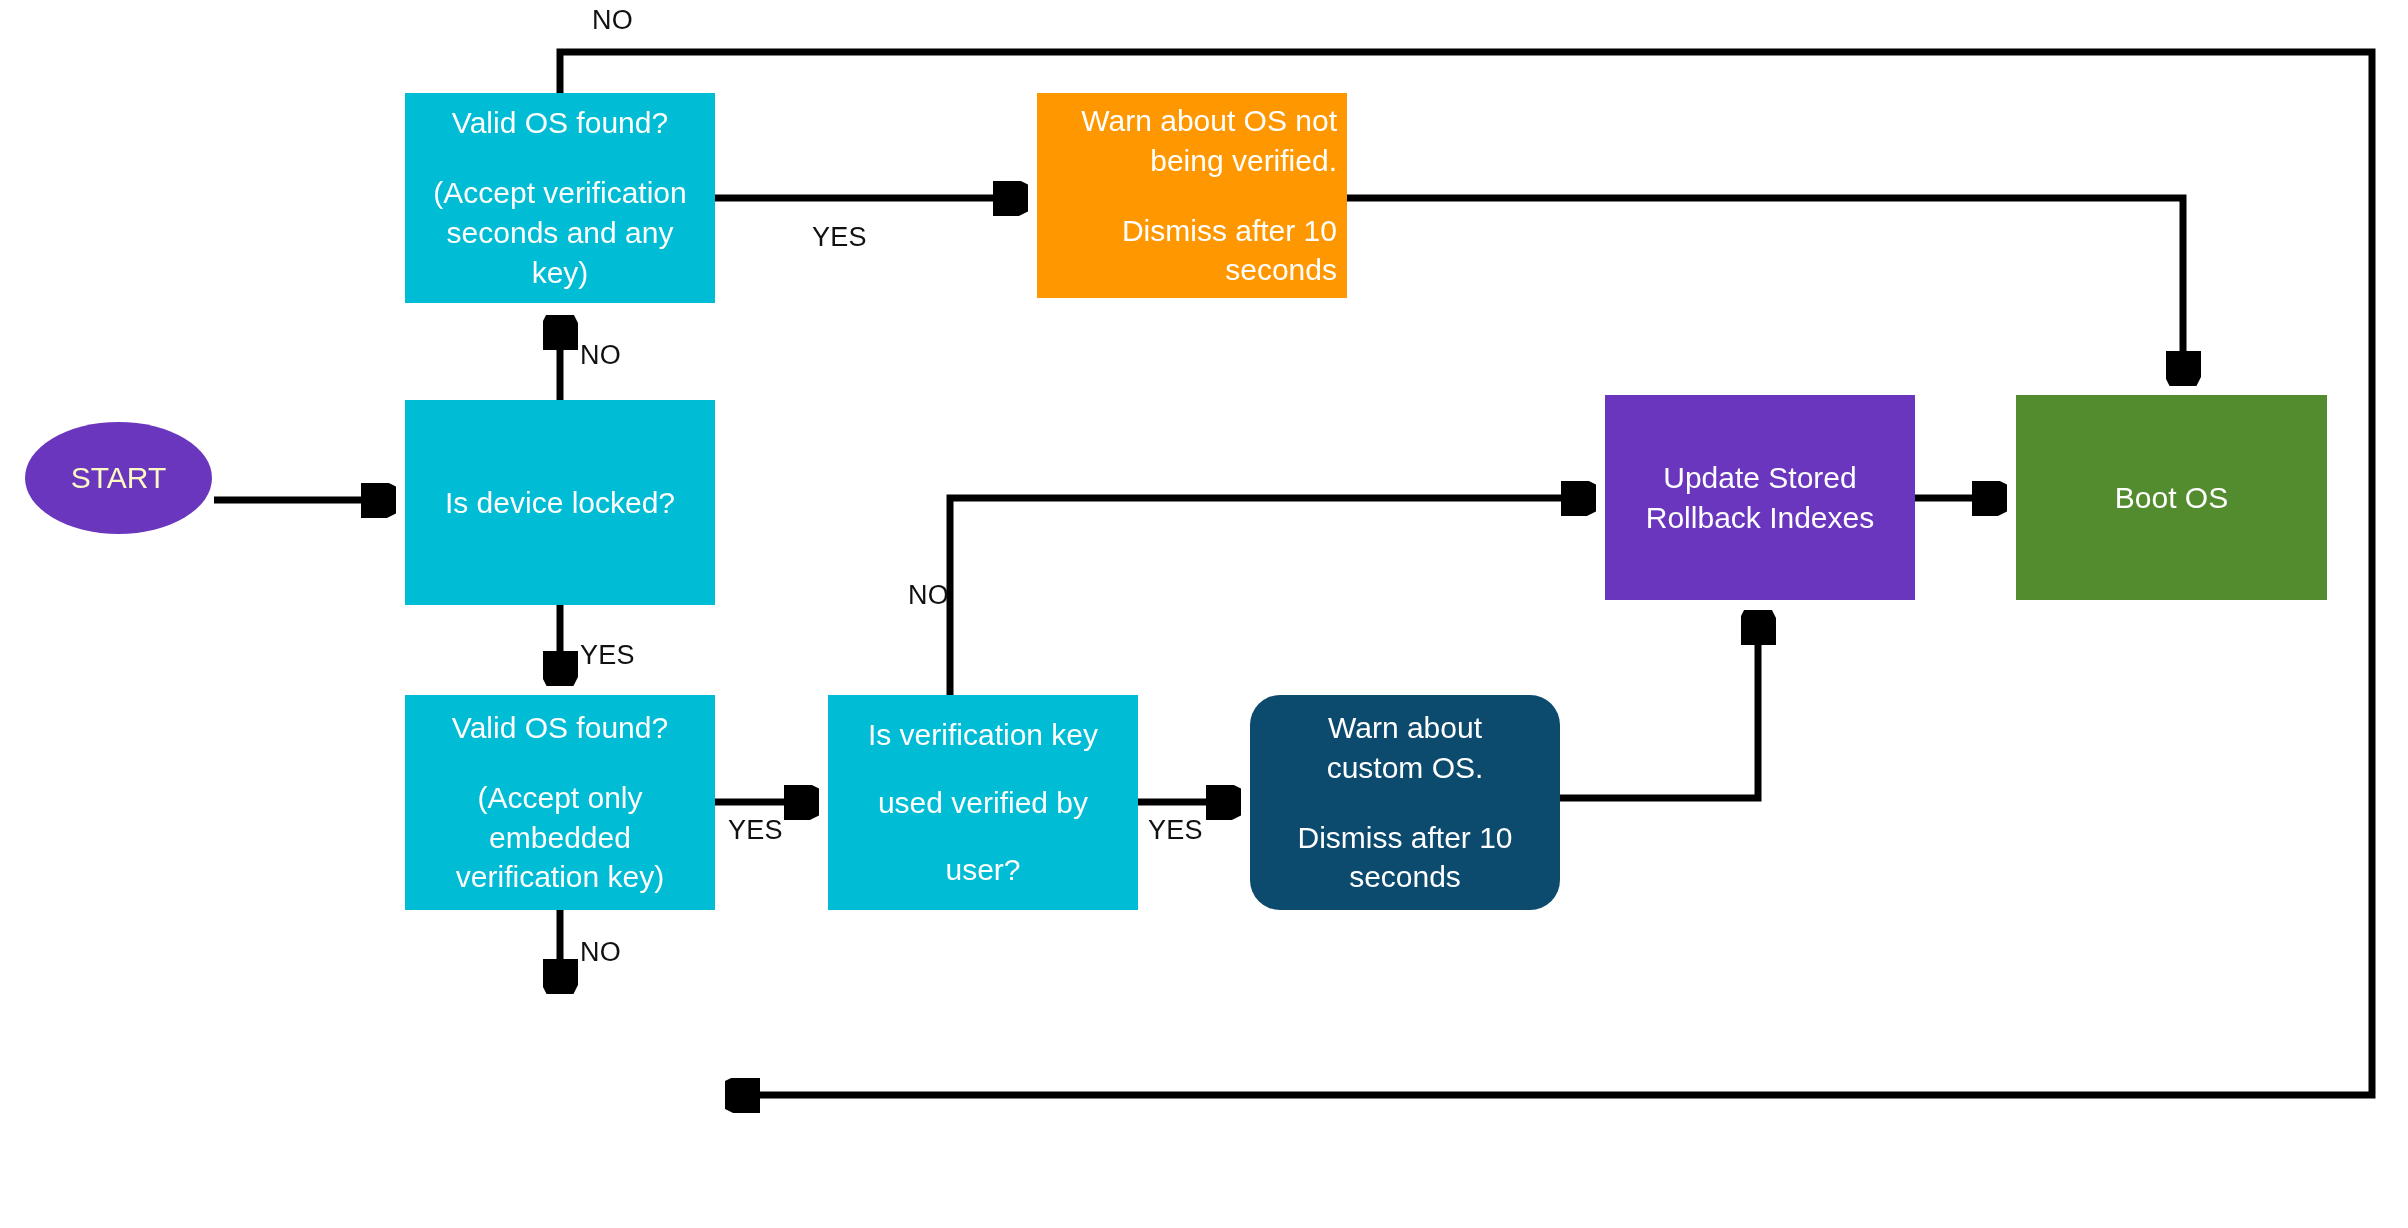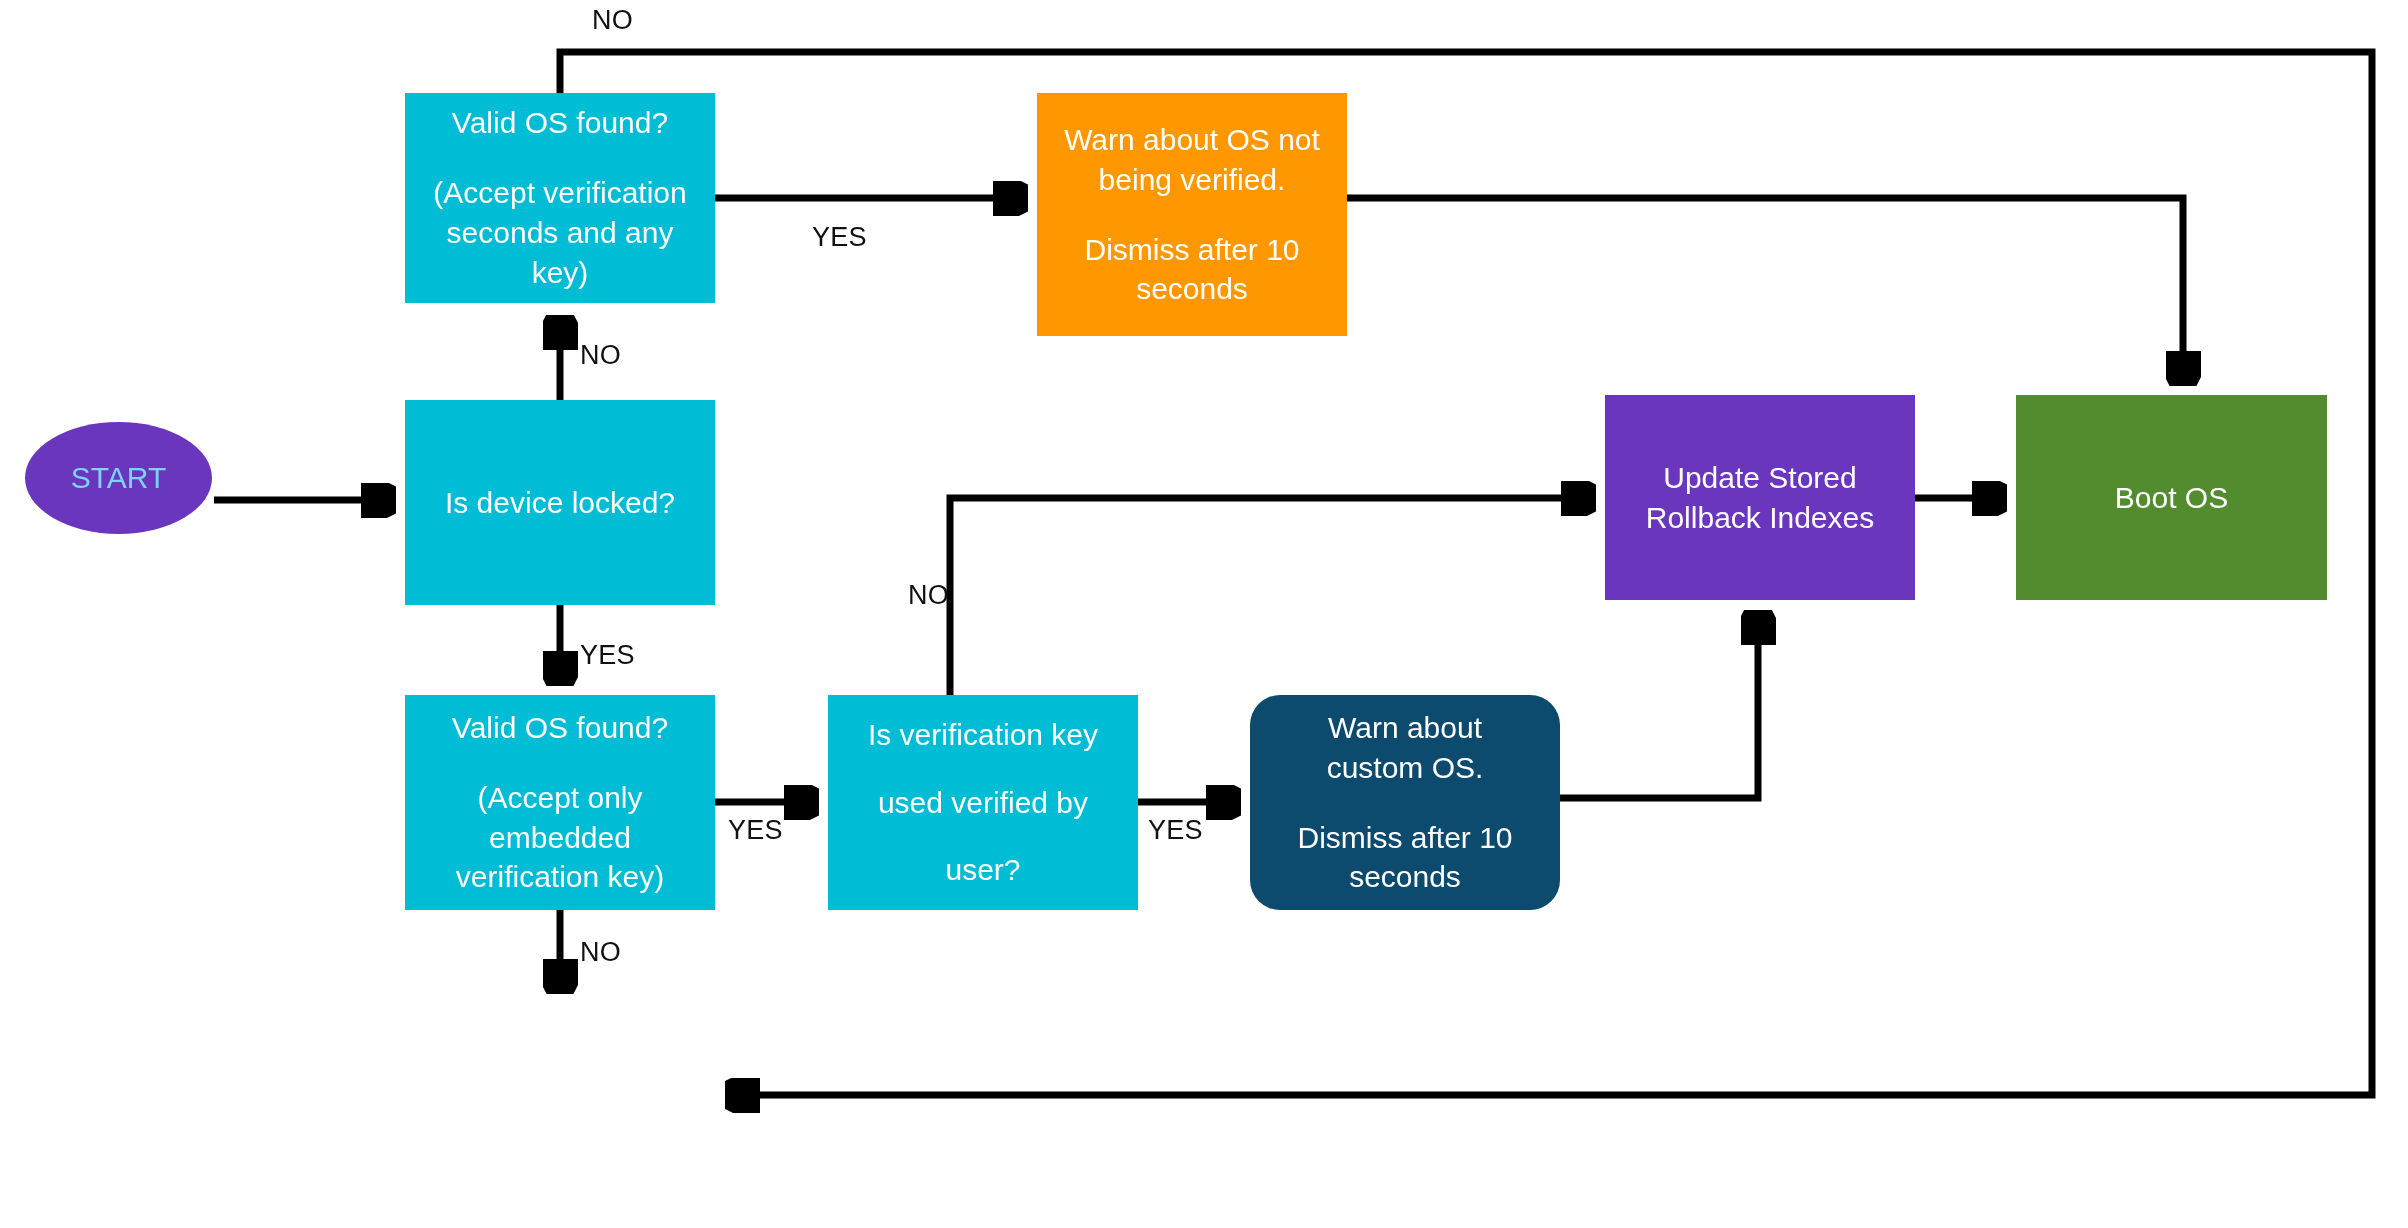--- a/index.html
+++ b/index.html
@@ -80,33 +80,33 @@
 
     <path d="M 1138 802 L 1237 802" marker-end="url(#arrow)"></path>
 
     <path d="M 950 695 L 950 498 L 1592 498" marker-end="url(#arrow)"></path>
 
     <path d="M 1560 798 L 1758 798 L 1758 613" marker-end="url(#arrow)"></path>
 
     <path d="M 1915 498 L 2003 498" marker-end="url(#arrow)"></path>
   </svg>
 
-<div class="node ellipse" style="left: 25px; top: 422px; width: 187px; height: 112px; background: rgb(106, 54, 190); color: #7dd3fc;">
+<div class="node ellipse" style="left: 25px; top: 422px; width: 187px; height: 112px; background: rgb(106, 54, 190); color: #fef9c3;">
       <span class="line">START</span>
     </div>
     <div class="node" style="left: 405px; top: 400px; width: 310px; height: 205px; background: rgb(0, 188, 212); color: rgb(255, 255, 255);">
       <span class="line">Is device locked?</span>
     </div>
     <div class="node" style="left: 405px; top: 93px; width: 310px; height: 210px; background: rgb(0, 188, 212); color: rgb(255, 255, 255);">
       <span class="line">Valid OS found?</span>
       <span class="gap"></span>
       <span class="line">(Accept verification</span>
       <span class="line">seconds and any key)</span>
     </div>
-    <div class="node" style="left: 1037px; top: 93px; width: 310px; height: 243px; background: rgb(255, 152, 0); color: rgb(255, 255, 255);">
+    <div class="node" style="left: 1037px; top: 93px; width: 310px; height: 205px; background: rgb(255, 152, 0); color: rgb(255, 255, 255); align-items: flex-end;">
       <span class="line">Warn about OS not</span>
       <span class="line">being verified.</span>
       <span class="gap"></span>
       <span class="line">Dismiss after 10</span>
       <span class="line">seconds</span>
     </div>
     <div class="node" style="left: 405px; top: 695px; width: 310px; height: 215px; background: rgb(0, 188, 212); color: rgb(255, 255, 255);">
       <span class="line">Valid OS found?</span>
       <span class="gap"></span>
       <span class="line">(Accept only</span>

